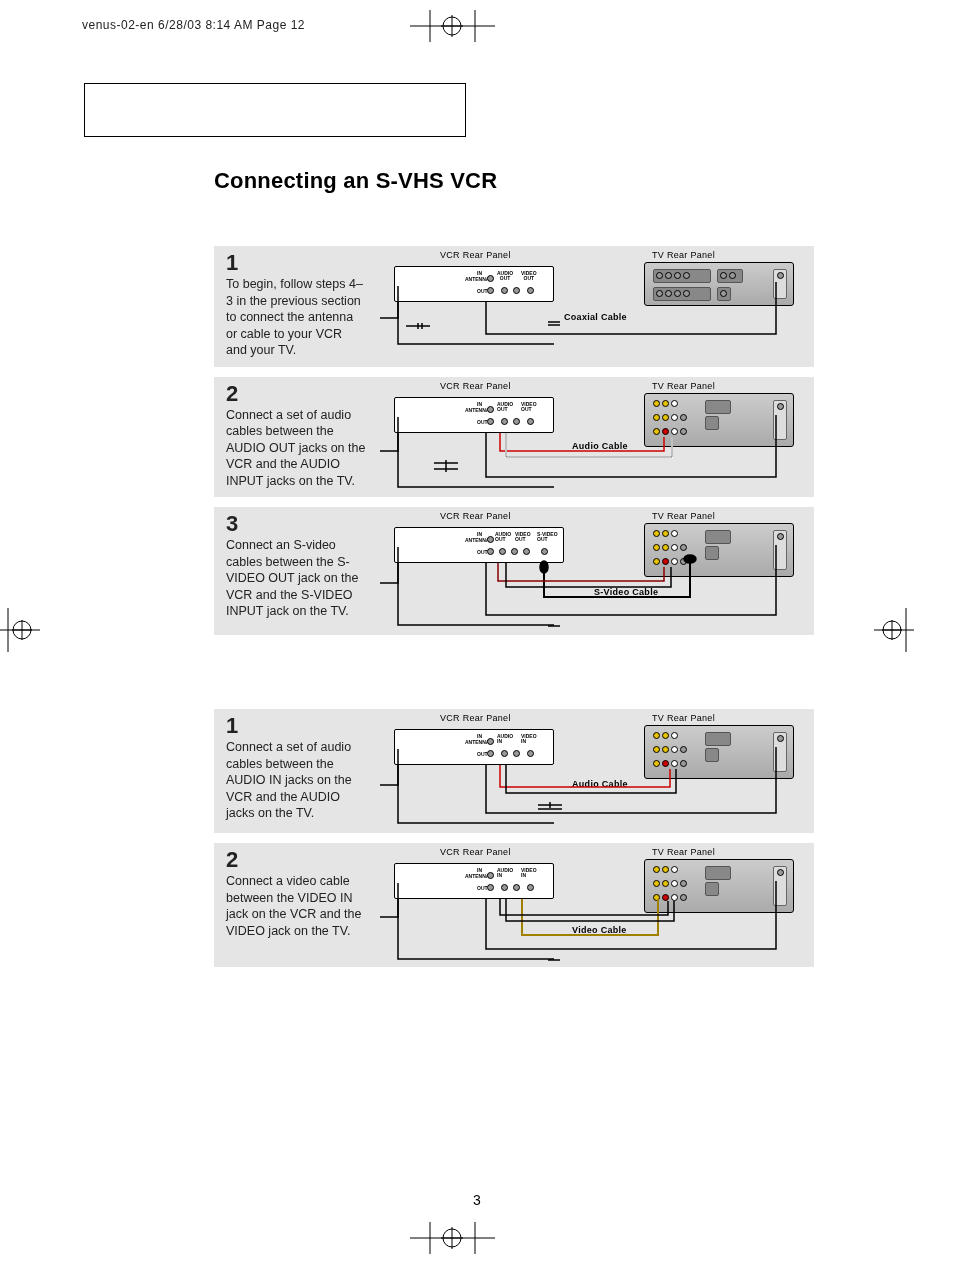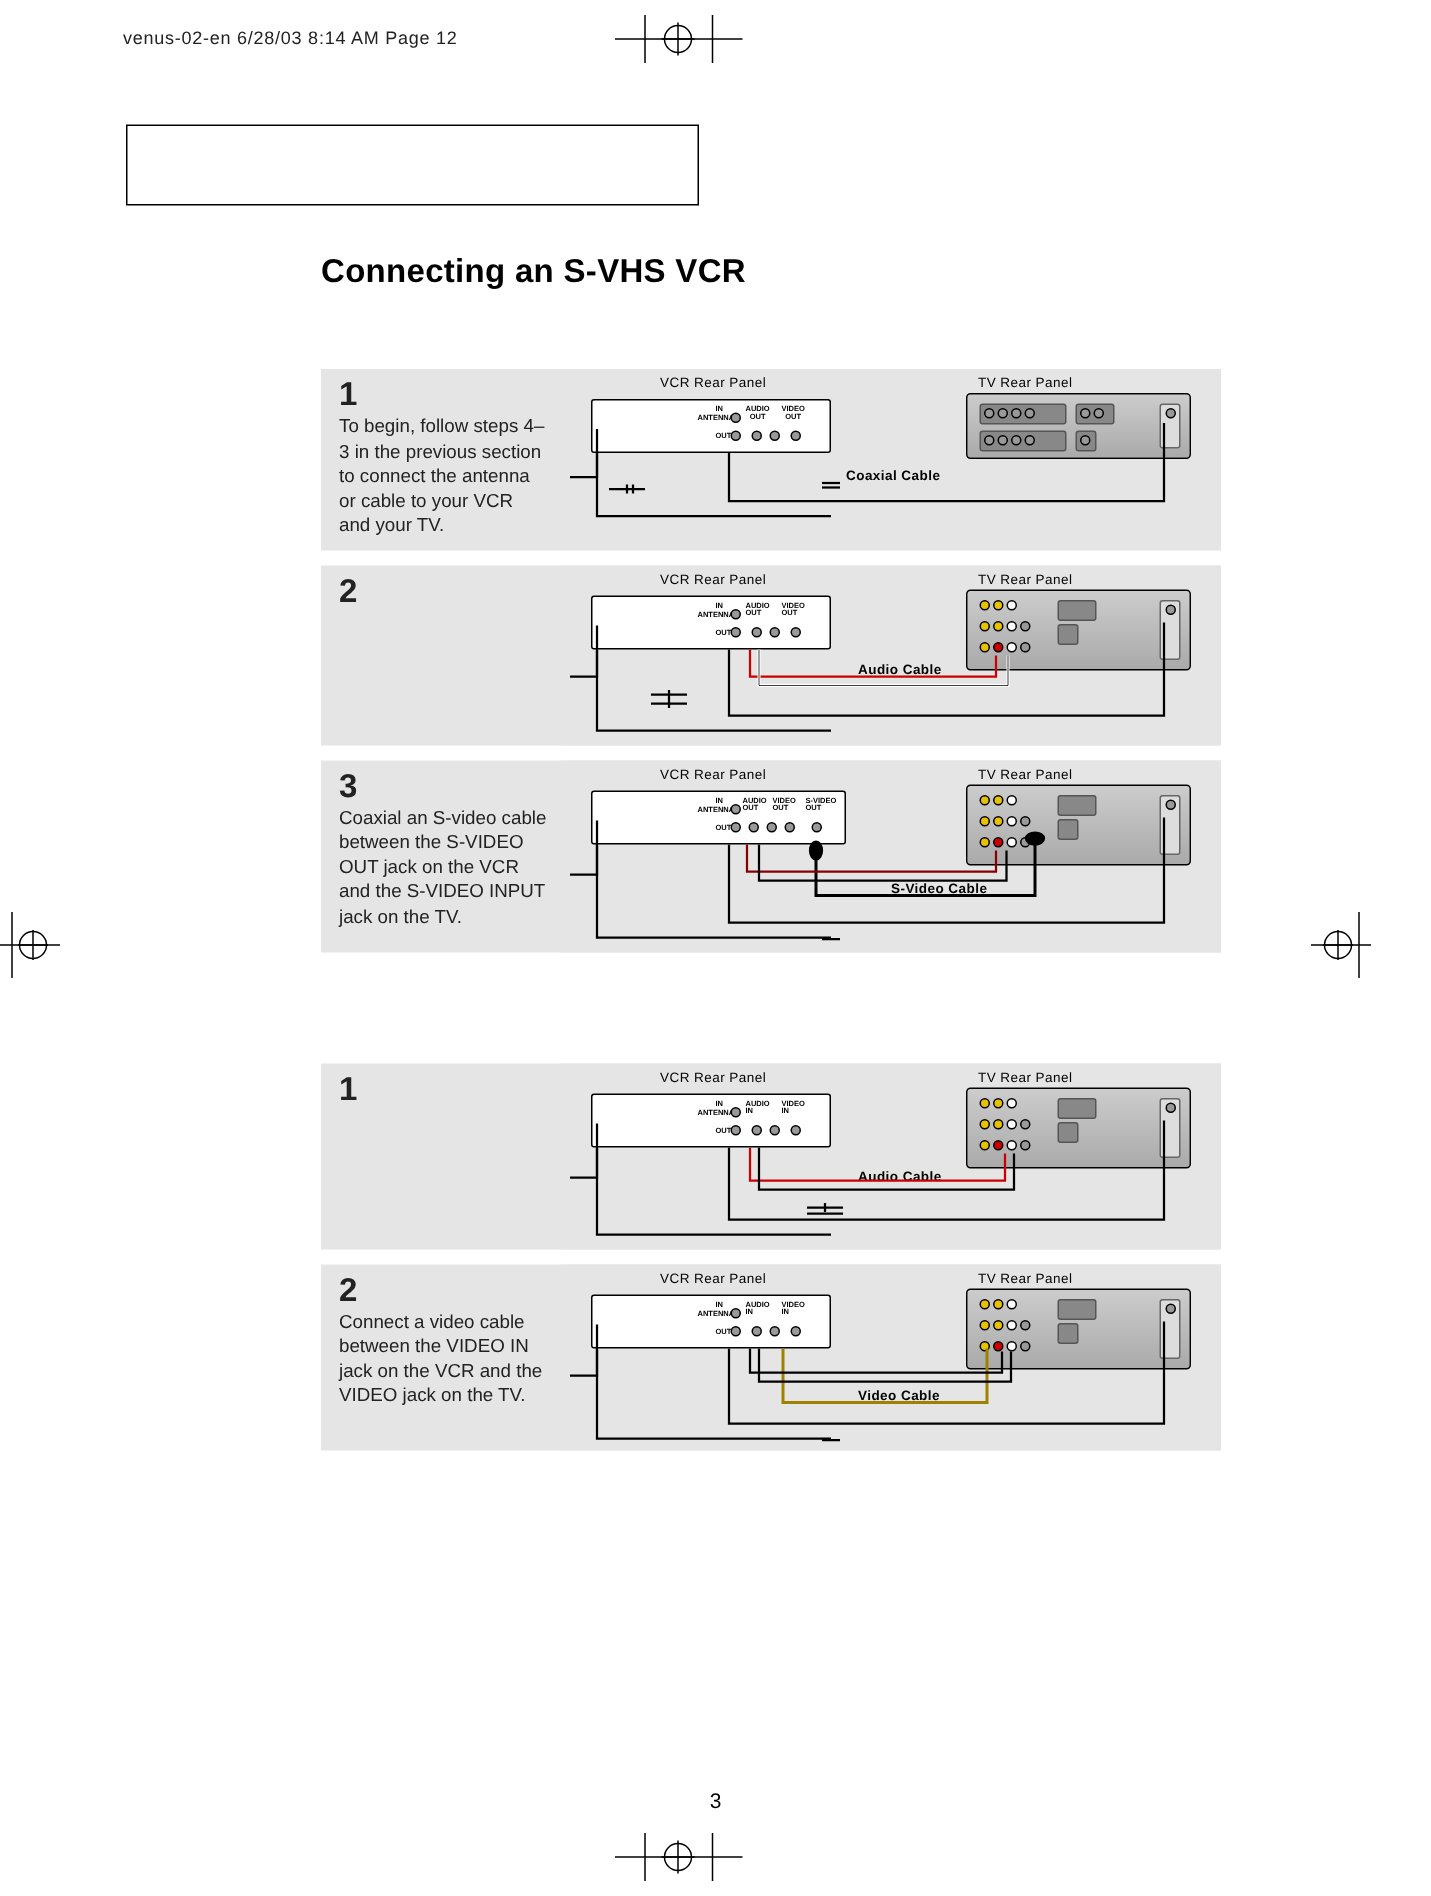--- a/index.html
+++ b/index.html
@@ -239,20 +239,21 @@
         <line x1="48" y1="77" x2="48" y2="83"></line>
         <line x1="174" y1="79" x2="186" y2="79"></line>
         <line x1="174" y1="76" x2="186" y2="76"></line>
       </svg>
     </div>
   </div>
 
   <div class="step">
     <div class="step-text">
       <span class="step-num">2</span>
+      <span>Connect a set of audio cables between the AUDIO OUT jacks on the  VCR and the AUDIO INPUT jacks on the TV.</span>
     </div>
     <div class="step-diagram" style="height:120px">
       <span class="panel-label" style="top:4px;left:66px">VCR Rear Panel</span>
       <span class="panel-label" style="top:4px;left:278px">TV Rear Panel</span>
       <div class="vcr-panel" style="top:20px;left:20px;width:160px;height:36px">
         <span class="tiny-label" style="top:4px;left:82px">IN</span>
         <span class="tiny-label" style="top:10px;left:70px">ANTENNA</span>
         <span class="tiny-label" style="top:22px;left:82px">OUT</span>
         <span class="tiny-label" style="top:4px;left:102px;white-space:pre">AUDIO
 OUT</span>
@@ -300,21 +301,21 @@
         <line x1="72" y1="83" x2="72" y2="89"></line>
         <line x1="60" y1="92" x2="84" y2="92"></line>
         <line x1="72" y1="89" x2="72" y2="95"></line>
       </svg>
     </div>
   </div>
 
   <div class="step">
     <div class="step-text">
       <span class="step-num">3</span>
-      <span>Coaxial an S-video cable between the S-VIDEO OUT jack on the VCR and the S-VIDEO INPUT jack on the TV.</span>
+      <span>Connect an S-video cables between the S-VIDEO OUT jack on the VCR and the S-VIDEO INPUT jack on the TV.</span>
     </div>
     <div class="step-diagram" style="height:128px">
       <span class="panel-label" style="top:4px;left:66px">VCR Rear Panel</span>
       <span class="panel-label" style="top:4px;left:278px">TV Rear Panel</span>
       <div class="vcr-panel" style="top:20px;left:20px;width:170px;height:36px">
         <span class="tiny-label" style="top:4px;left:82px">IN</span>
         <span class="tiny-label" style="top:10px;left:70px">ANTENNA</span>
         <span class="tiny-label" style="top:22px;left:82px">OUT</span>
         <span class="tiny-label" style="top:4px;left:100px;white-space:pre">AUDIO
 OUT</span>
@@ -367,20 +368,21 @@
       </svg>
     </div>
   </div>
 
   <div class="gap"></div>
 
 
   <div class="step">
     <div class="step-text">
       <span class="step-num">1</span>
+      <span>Connect a set of audio cables between the AUDIO IN jacks on the VCR and the AUDIO jacks on the TV.</span>
     </div>
     <div class="step-diagram" style="height:124px">
       <span class="panel-label" style="top:4px;left:66px">VCR Rear Panel</span>
       <span class="panel-label" style="top:4px;left:278px">TV Rear Panel</span>
       <div class="vcr-panel" style="top:20px;left:20px;width:160px;height:36px">
         <span class="tiny-label" style="top:4px;left:82px">IN</span>
         <span class="tiny-label" style="top:10px;left:70px">ANTENNA</span>
         <span class="tiny-label" style="top:22px;left:82px">OUT</span>
         <span class="tiny-label" style="top:4px;left:102px;white-space:pre">AUDIO
 IN</span>

